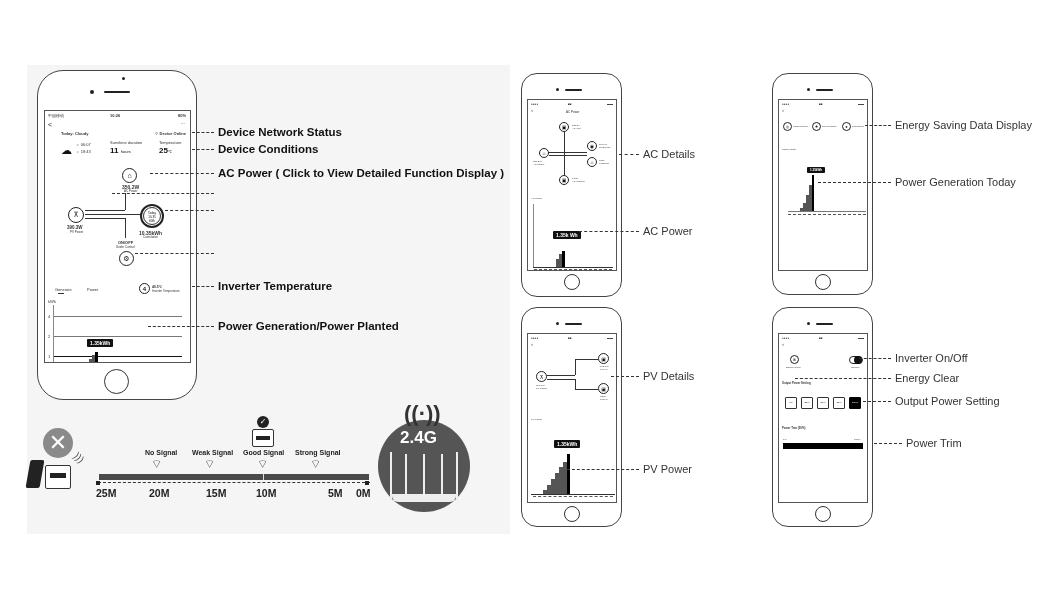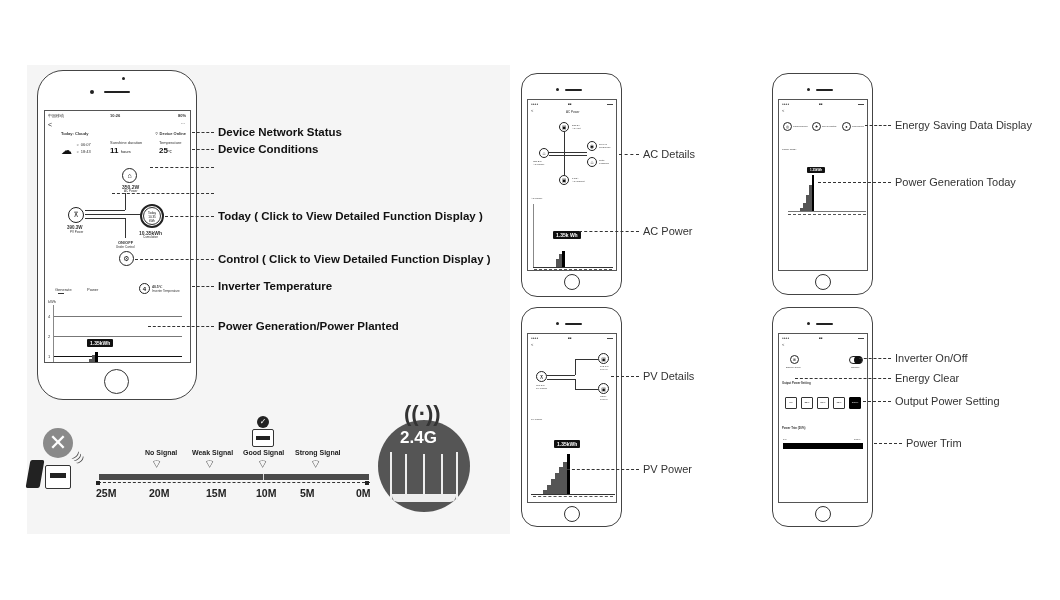--- a/index.html
+++ b/index.html
@@ -107,31 +107,30 @@
 <div class="callout bold" style="left:192px;top:126px">
     <div class="dash" style="width:22px"></div>
     <span>Device Network Status</span>
   </div>
 <div class="callout bold" style="left:192px;top:143px">
     <div class="dash" style="width:22px"></div>
     <span>Device Conditions</span>
   </div>
 <div class="callout bold" style="left:150px;top:167px">
     <div class="dash" style="width:64px"></div>
+    <span>AC Power ( Click to View Detailed Function Display )</span>
   </div>
 <div class="callout bold" style="left:112px;top:193px">
     <div class="dash" style="width:102px"></div>
   </div>
 <div class="callout bold" style="left:165px;top:210px">
     <div class="dash" style="width:49px"></div>
-    <span>Today ( Click to View Detailed Function Display )</span>
   </div>
 <div class="callout bold" style="left:135px;top:253px">
     <div class="dash" style="width:79px"></div>
-    <span>Control ( Click to View Detailed Function Display )</span>
   </div>
 <div class="callout bold" style="left:192px;top:280px">
     <div class="dash" style="width:22px"></div>
     <span>Inverter Temperature</span>
   </div>
 <div class="callout bold" style="left:148px;top:320px">
     <div class="dash" style="width:66px"></div>
     <span>Power Generation/Power Planted</span>
   </div>
 
@@ -158,21 +157,21 @@
 <div class="wifi" style="left:310px;top:457px">⌔</div>
 <div class="abs" style="left:257px;top:416px;width:12px;height:12px;border-radius:50%;background:#222;color:#fff;font-size:8px;text-align:center;line-height:12px">✓</div>
 <div class="abs" style="left:252px;top:429px;width:22px;height:18px;border:1.5px solid #333;background:#fff;border-radius:2px">
     <div style="margin:6px 3px;height:4px;background:#222"></div>
   </div>
 
 <div class="dist" style="left:96px;top:487px">25M</div>
 <div class="dist" style="left:149px;top:487px">20M</div>
 <div class="dist" style="left:206px;top:487px">15M</div>
 <div class="dist" style="left:256px;top:487px">10M</div>
-<div class="dist" style="left:300px;top:487px">5M</div>
+<div class="dist" style="left:328px;top:487px">5M</div>
 <div class="dist" style="left:356px;top:487px">0M</div>
 
 <div class="abs" style="left:378px;top:420px;width:92px;height:92px;border-radius:50%;background:#555">
   <div class="abs" style="left:12px;top:32px;width:2px;height:48px;background:#eee"></div>
   <div class="abs" style="left:27px;top:34px;width:2px;height:46px;background:#eee"></div>
   <div class="abs" style="left:45px;top:34px;width:2px;height:46px;background:#eee"></div>
   <div class="abs" style="left:63px;top:34px;width:2px;height:46px;background:#eee"></div>
   <div class="abs" style="left:78px;top:32px;width:2px;height:48px;background:#eee"></div>
   <div class="abs" style="left:14px;top:74px;width:64px;height:8px;background:#eee;border-radius:0 0 6px 6px"></div>
   <div class="abs" style="left:22px;top:8px;color:#fff;font-weight:bold;font-size:17px">2.4G</div>

